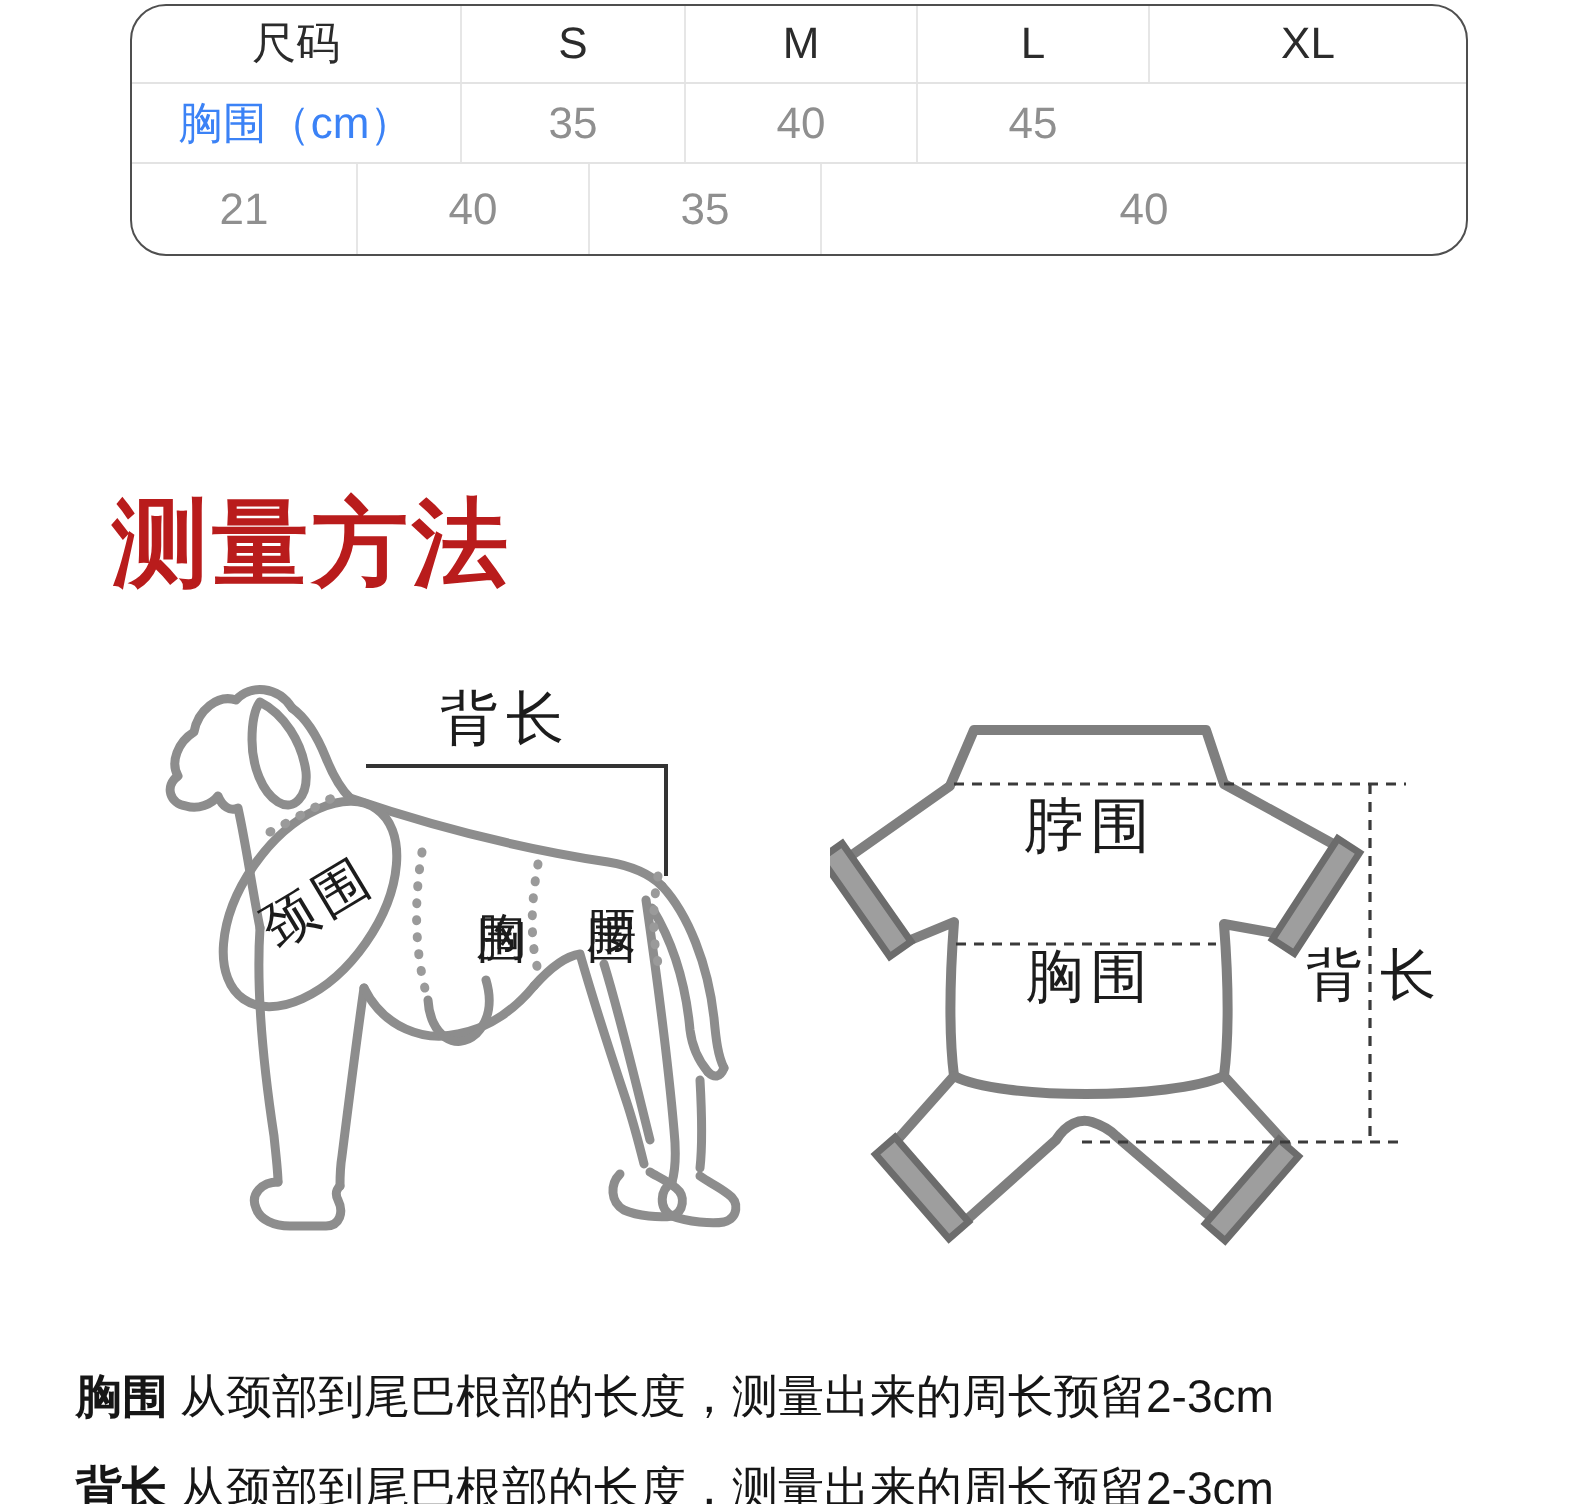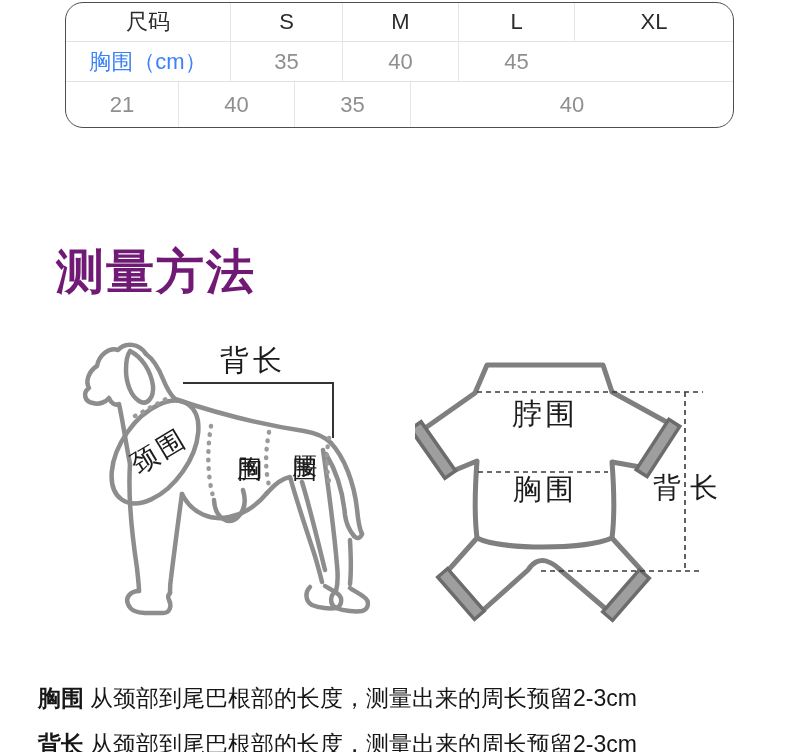--- a/index.html
+++ b/index.html
@@ -18,21 +18,21 @@
   .t-cell.c1{width:112px;}
   .t-cell.c2{width:116px;}
   .t-cell.c3{width:116px;}
   .t-cell.c4{flex:1;}
   .t-row.hdr .t-cell{color:#2b2b2b;height:38px;}
   .t-row.r1 .t-cell{height:39px;}
   .t-row.r2 .t-cell{height:45px;}
 
   
   .ps-note{position:absolute;left:103px;top:149px;font-size:16px;color:#9b9b9b;letter-spacing:.5px;}
-  .sec-title{position:absolute;left:56px;top:240px;font-size:48px;font-weight:700;color:#701a75;letter-spacing:2px;}
+  .sec-title{position:absolute;left:56px;top:240px;font-size:48px;font-weight:700;color:#b91c1c;letter-spacing:2px;}
 
   
   .diag{position:absolute;}
   .dlabel{position:absolute;color:#1c1c1c;line-height:1.05;white-space:nowrap;}
   .vert{writing-mode:vertical-rl;text-orientation:upright;letter-spacing:3px;}
 
   
   .instr{position:absolute;left:38px;display:flex;gap:6px;font-size:23px;color:#161616;white-space:nowrap;}
   .instr .term{font-weight:700;}
 </style>

